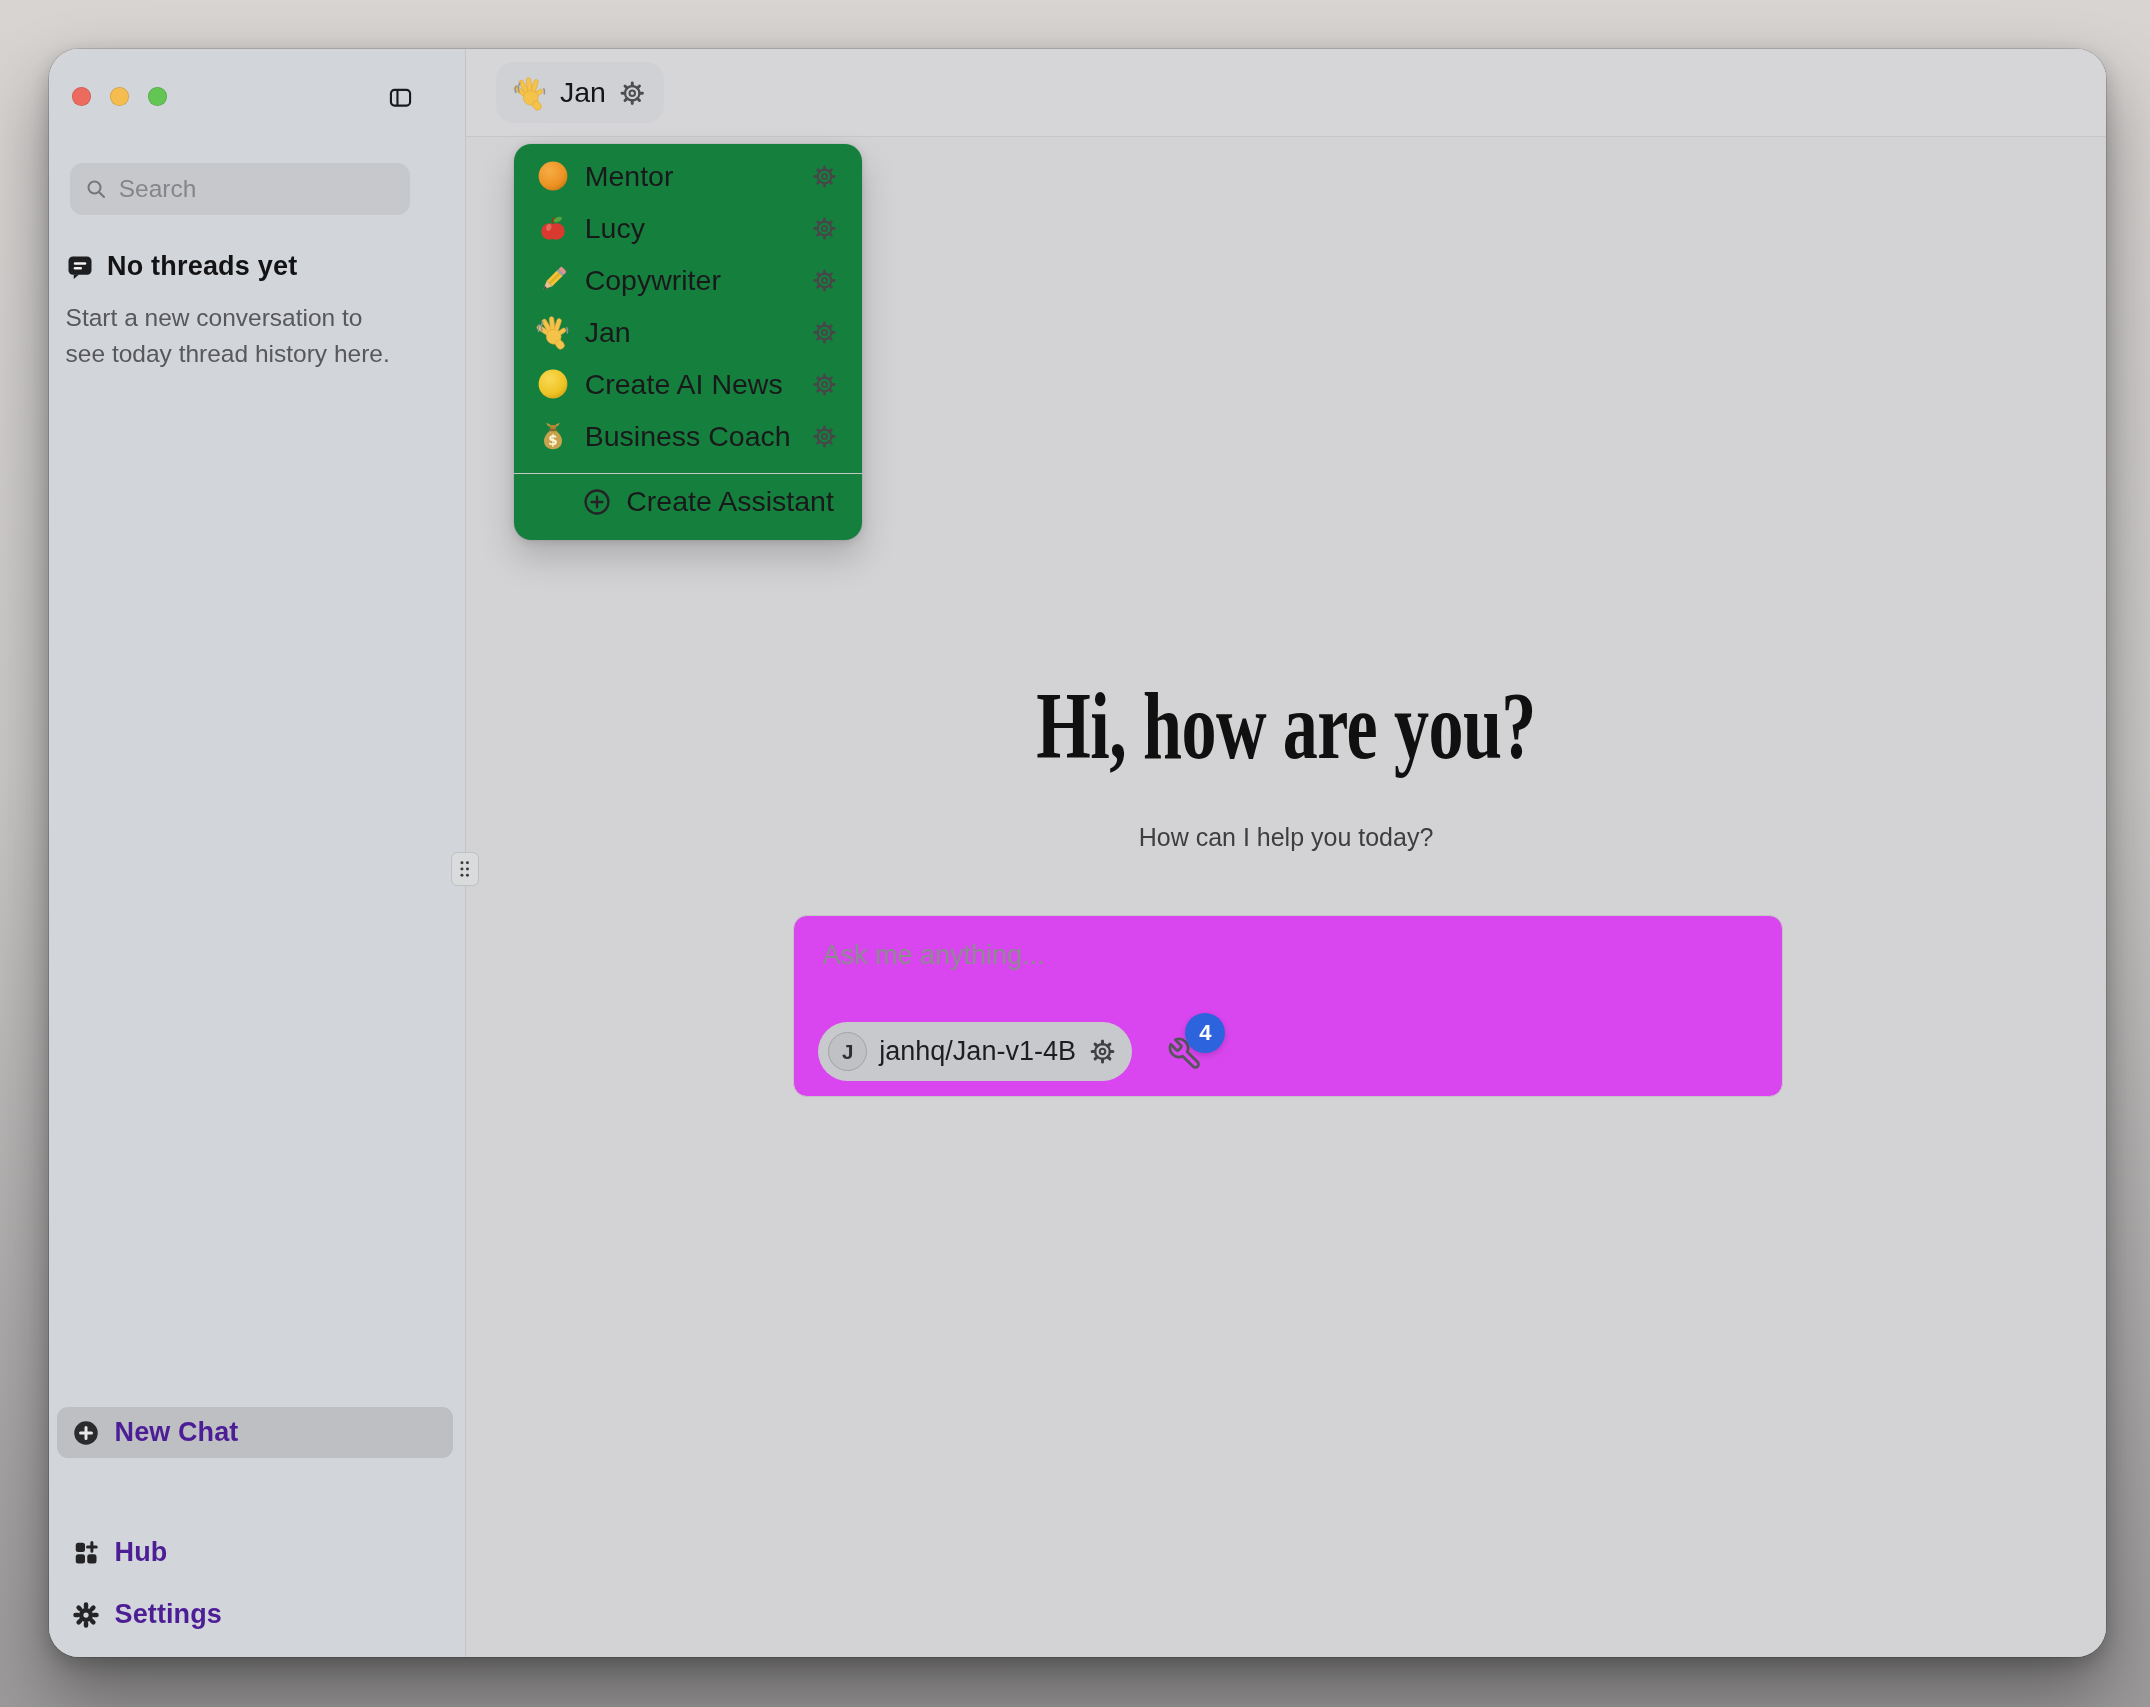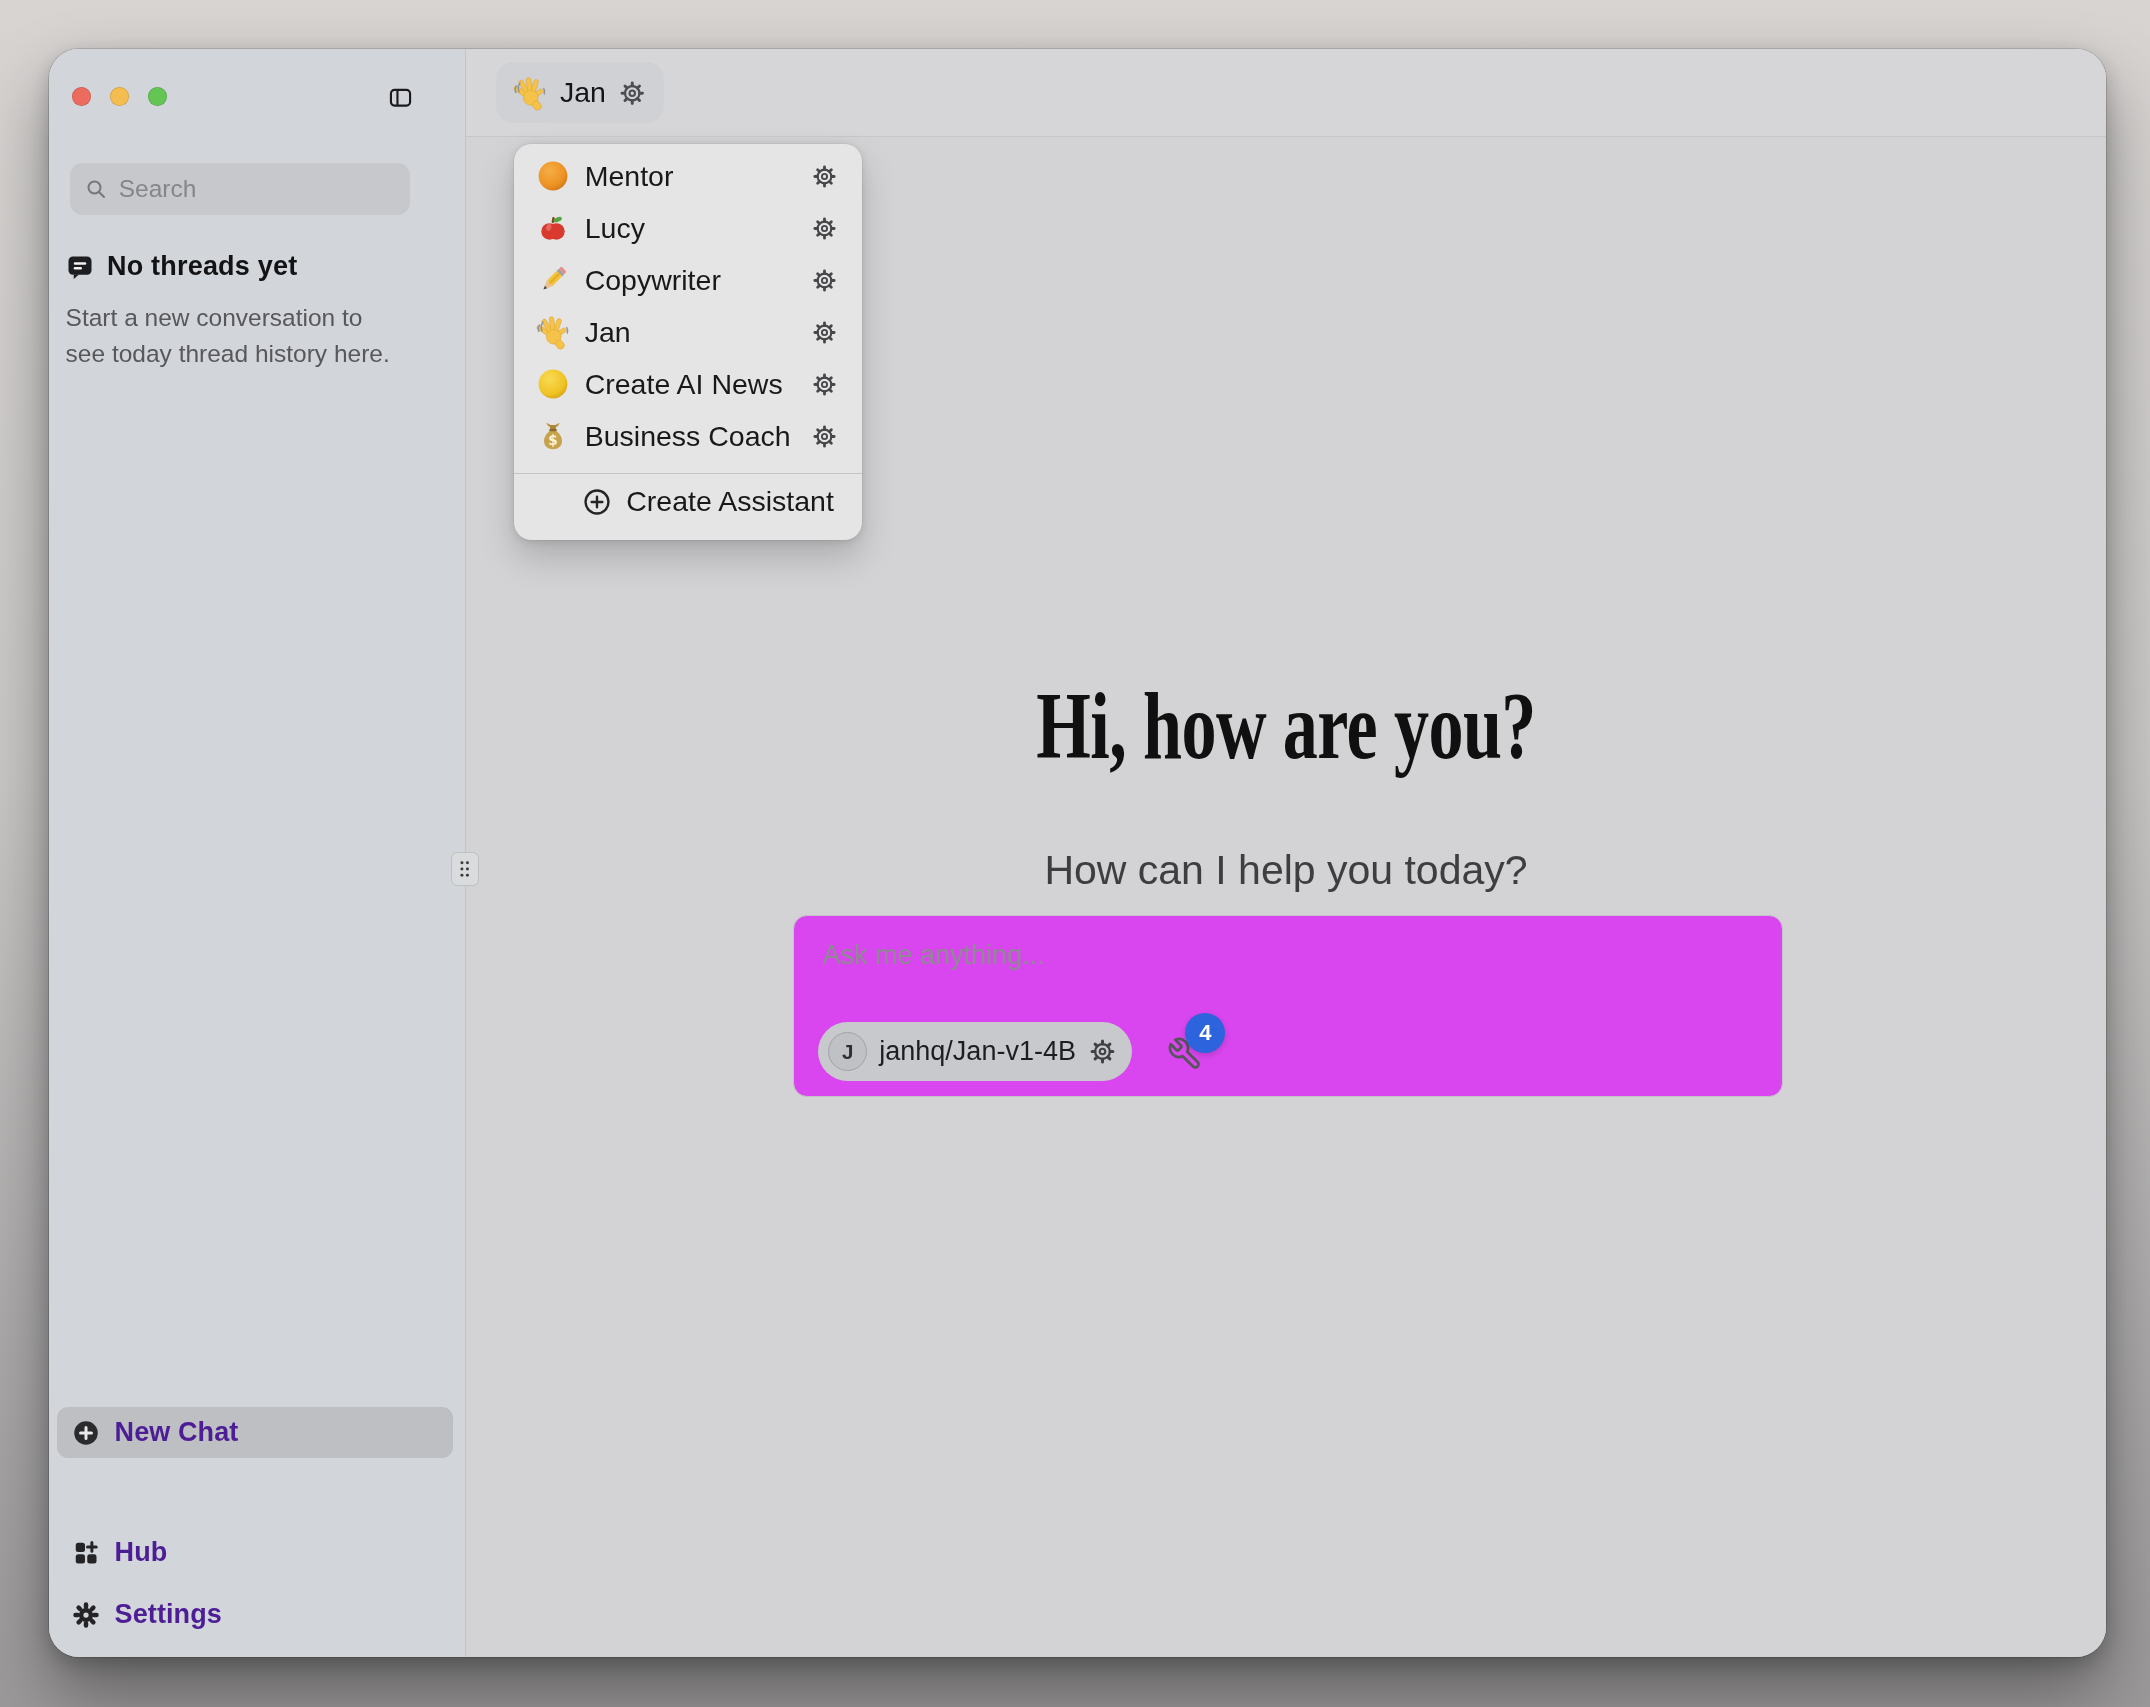--- a/index.html
+++ b/index.html
@@ -79,21 +79,21 @@
     background:#cfd1d4; border-radius:17.4px;
     display:flex; align-items:center; gap:12px; padding:0 17.4px 0 16px; cursor:pointer;
   }
   .assistant-pill .emoji { width:36px; height:36px; }
   .assistant-pill .sel-label { font-size:28.5px; font-weight:500; color:#161618; }
   .assistant-pill .gear { width:28.5px; height:28.5px; color:#4d4d51; }
 
   
   .menu {
     position:absolute; left:48px; top:95px; width:348px; z-index:20;
-    background:#e5e5e5; border-radius:17.4px; padding:6.3px 0 12.6px;
+    background:#15803d; border-radius:17.4px; padding:6.3px 0 12.6px;
     box-shadow:0 17.4px 35px rgba(0,0,0,.18), 0 1.6px 8px rgba(0,0,0,.10), 0 0 0 0.8px rgba(0,0,0,.05);
   }
   .menu-row {
     position:relative; height:52px; display:flex; align-items:center;
     padding:0 24.5px 0 21.3px; gap:13.4px; cursor:pointer;
   }
   .menu-row .emoji { position:relative; z-index:2; width:36px; height:36px; flex:none; }
   .menu-row .menu-label {
     position:relative; z-index:2; flex:1; font-size:28.5px; font-weight:500; color:#19191b;
     white-space:nowrap; overflow:hidden;
@@ -109,21 +109,21 @@
   .menu-create svg { width:32px; height:32px; color:#242426; margin-left:1.6px; }
   .menu-create .menu-label { font-size:28.5px; font-weight:500; color:#19191b; }
 
   
   .greeting { position:absolute; left:0; right:0; top:629px; text-align:center; }
   .greeting h1 {
     font-family:"Liberation Serif","DejaVu Serif",serif;
     font-size:96px; line-height:96px; font-weight:600; color:#101010; letter-spacing:-0.8px;
   }
   .greeting h1 span { display:inline-block; transform:scaleX(.73); transform-origin:50% 50%; }
-  .greeting .sub { margin-top:73px; font-size:41px; color:#3e3e41; }
+  .greeting .sub { margin-top:49px; font-size:25px; color:#3e3e41; }
 
   
   .composer {
     position:absolute; left:327px; top:866px; width:990px; height:182px;
     background:#d946ef; border:1.6px solid #c3c4c6; border-radius:14px;
   }
   .composer textarea {
     position:absolute; left:28.5px; top:24px; width:933px; height:47px;
     background:transparent; border:none; outline:none; resize:none;
     font:400 27px "Liberation Sans",sans-serif; color:#2b2b2e;

